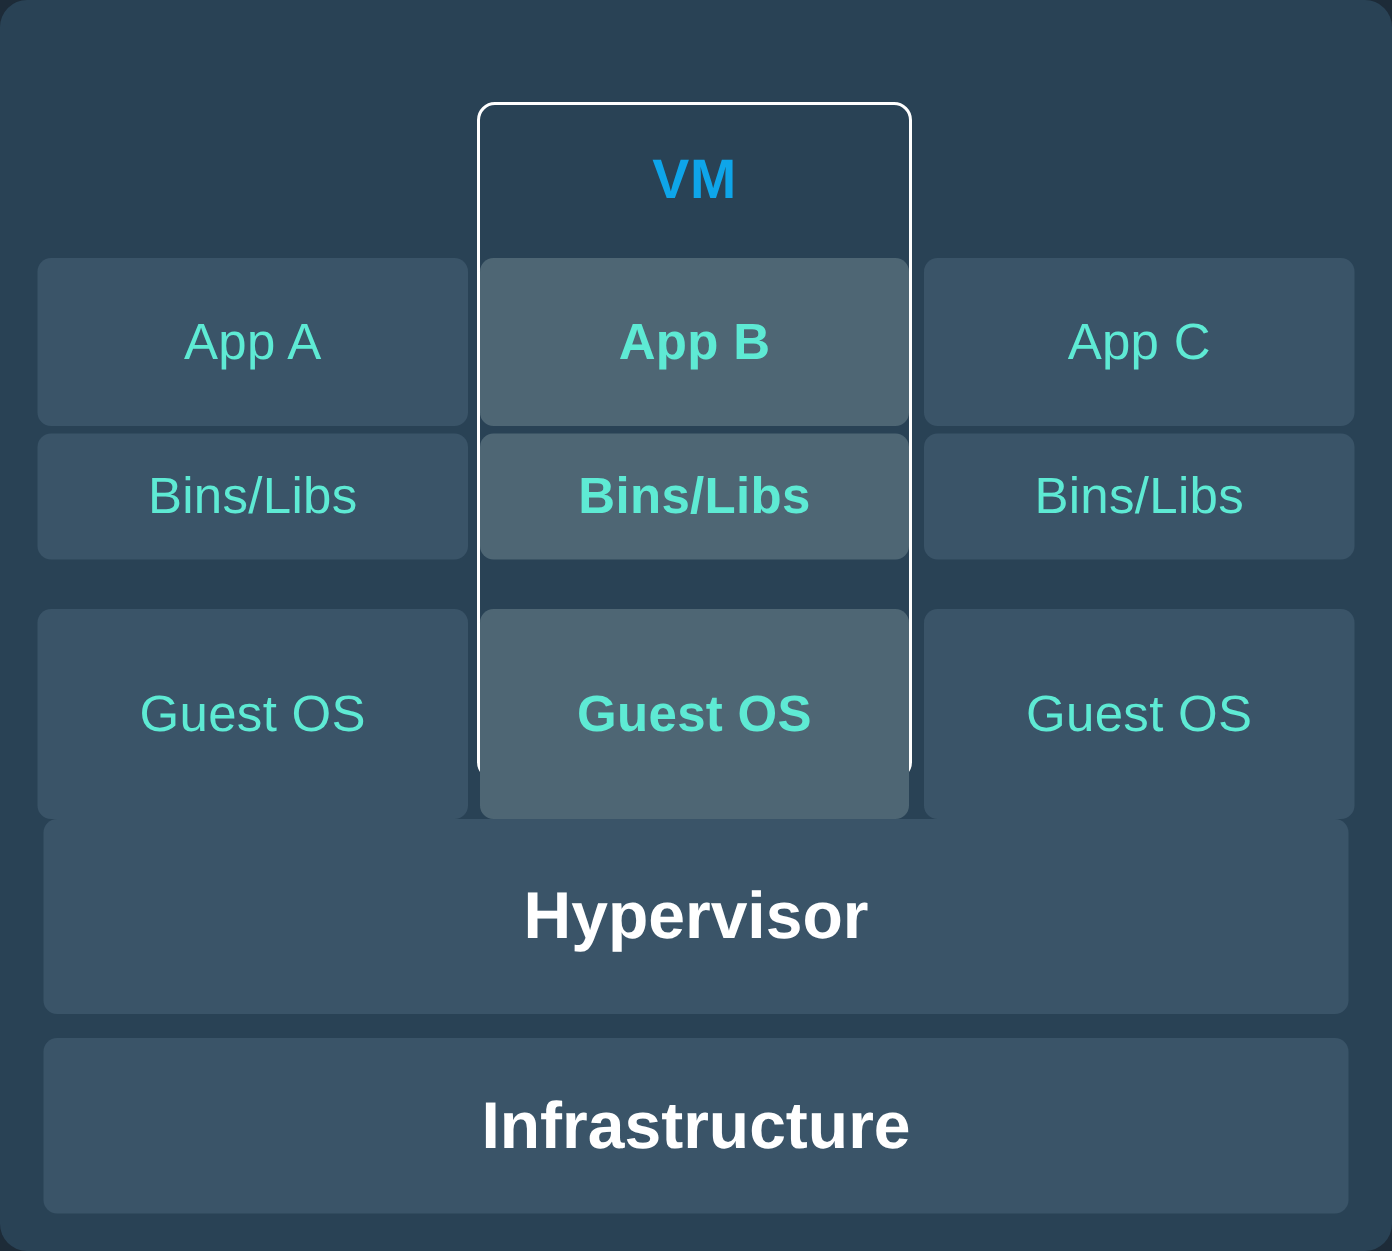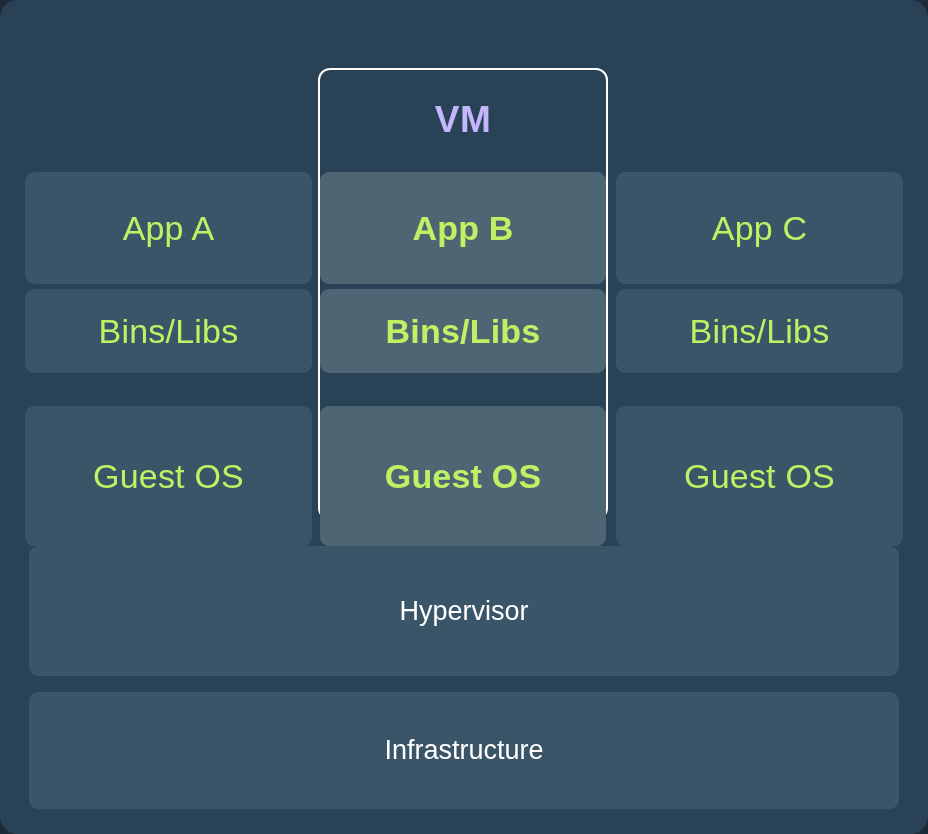--- a/index.html
+++ b/index.html
@@ -25,21 +25,21 @@
   }
 
   
   .box {
     position: absolute;
     box-sizing: border-box;
     border-radius: 9px;
     display: flex;
     align-items: center;
     justify-content: center;
-    color: #bef264;
+    color: #5eead4;
     background: #3a5468;
     font-size: 34px;
     font-weight: 400;
     letter-spacing: 0.2px;
     white-space: nowrap;
   }
 
   
   .box.center {
     background: #4e6674;
@@ -71,40 +71,40 @@
 
   #vm-title {
     position: absolute;
     left: 320px;
     top: 70px;
     width: 286px;
     height: 100px;
     display: flex;
     align-items: center;
     justify-content: center;
-    color: #c4b5fd;
+    color: #0ea5e9;
     font-size: 37px;
     font-weight: 700;
     letter-spacing: 0.5px;
   }
 
   
   .bar {
     position: absolute;
     left: 29px;
     width: 870px;
     box-sizing: border-box;
     border-radius: 9px;
     background: #3a5468;
     display: flex;
     align-items: center;
     justify-content: center;
     color: #ffffff;
-    font-size: 27px;
-    font-weight: 400;
+    font-size: 44px;
+    font-weight: 700;
     white-space: nowrap;
   }
   #bar-hypervisor { top: 546px; height: 130px; }
   #bar-infrastructure { top: 681px; height: 117px; margin-top: 11px; }
 </style>
 </head>
 <body>
 
 <div id="canvas">
 

